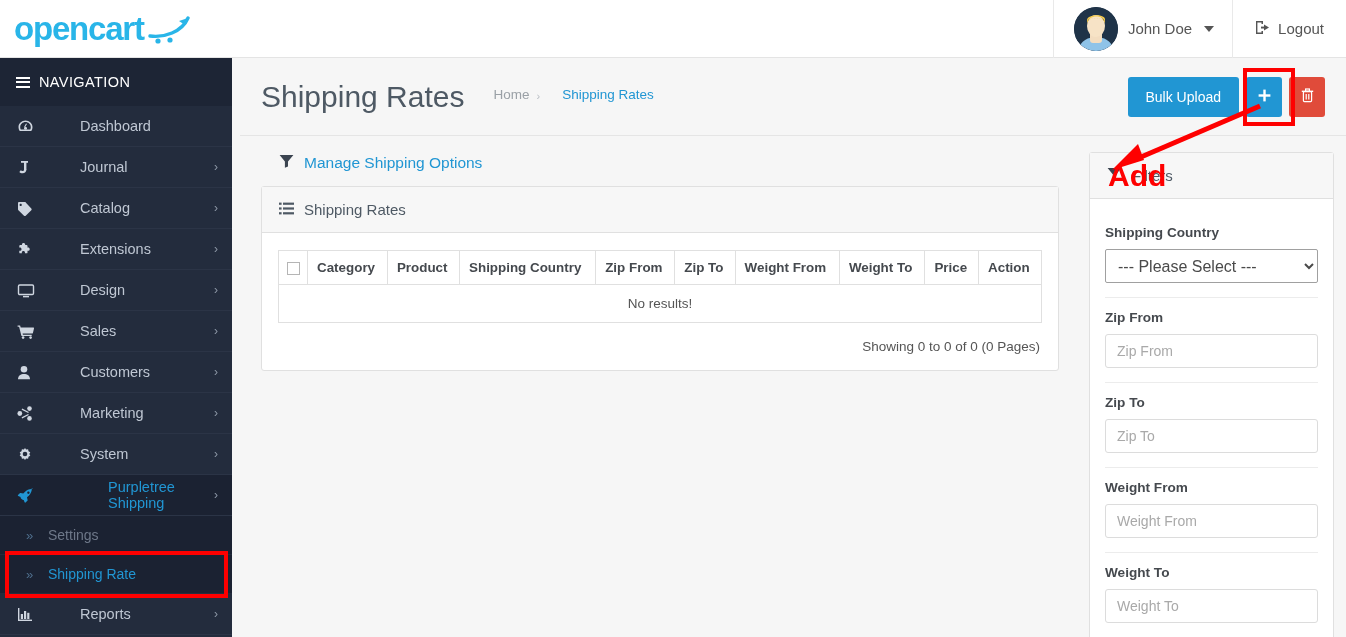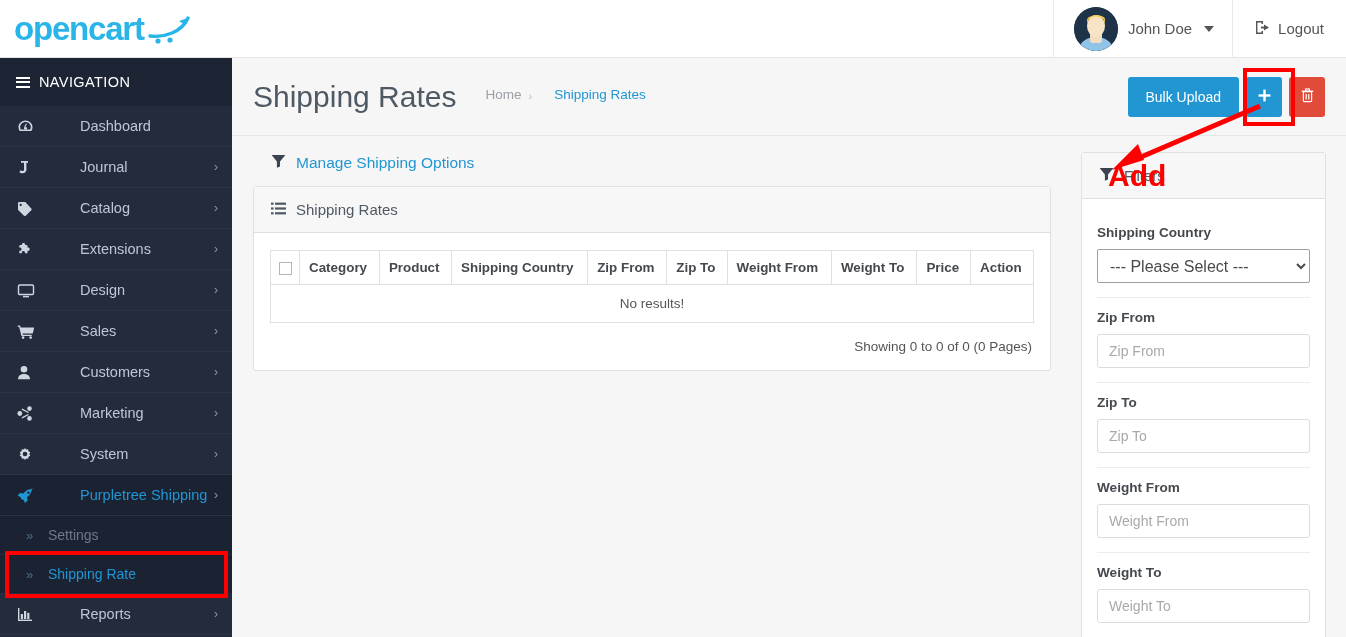--- a/index.html
+++ b/index.html
@@ -70,42 +70,42 @@
     height: 41px; display: flex; align-items: center;
     padding: 0 14px 0 17px; color: #bfc7d3; font-size: 14.5px;
     border-bottom: 1px solid #2b3446; cursor: pointer; position: relative;
   }
   .nav-item .nav-icon {
     width: 24px; flex: none; display: flex; align-items: center;
     color: #cfd6e0;
   }
   .nav-item .nav-label { flex: 1; margin-left: 39px; }
   .nav-item .nav-arrow { font-size: 12px; color: #8d97a6; }
-  .nav-item.active { background: #1b2232; }
+  .nav-item.active { background: #1b2232; gap: 28px; }
   .nav-item.active .nav-label,
   .nav-item.active .nav-icon { color: #2196d3; }
   .nav-sub {
     height: 39px; display: flex; align-items: center;
     padding: 0 14px 0 26px; font-size: 14px;
     background: #1b2232; border-bottom: 1px solid #242d3e;
     color: #6e7889; cursor: pointer;
   }
   .nav-sub .sub-arrow { width: 22px; flex: none; color: #4f6f8d; font-size: 13px; }
   .nav-sub.link { color: #2196d3; }
 
   
   .hl-sidebar {
     position: absolute; left: 5px; top: 551px; width: 223px; height: 47px;
     border: 4px solid #fe0000; pointer-events: none; z-index: 30;
   }
 
   
   .content {
     position: absolute; top: 58px; left: 232px;
-    width: 1114px; height: 579px; background: #f6f6f6; overflow: hidden;
+    width: 1114px; height: 579px; background: #f6f6f6; overflow: hidden; padding-left: 8px;
   }
   .page-head {
     height: 78px; background: #f6f6f6; border-bottom: 1px solid #e5e5e5;
     display: flex; align-items: center; padding: 0 21px 0 21px;
   }
   .page-title {
     font-size: 30px; color: #4e5964; font-weight: normal; margin: 0;
   }
   .breadcrumb {
     display: flex; align-items: flex-end; gap: 7px; font-size: 13.5px;

